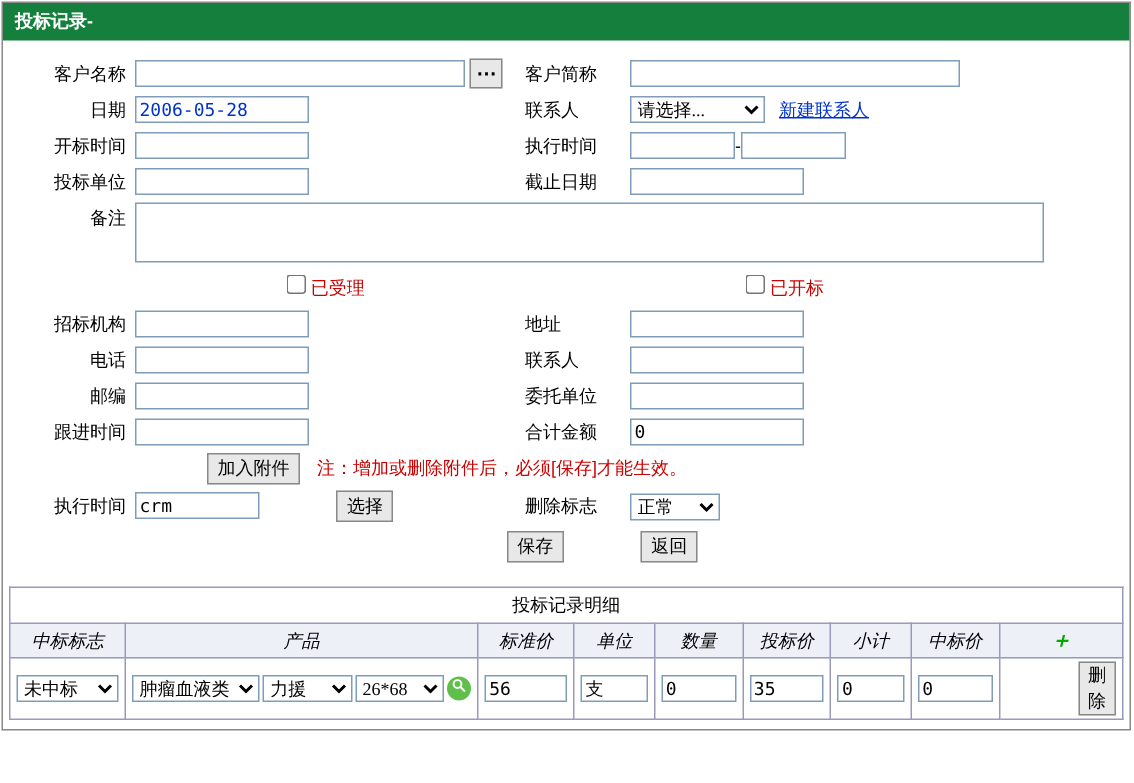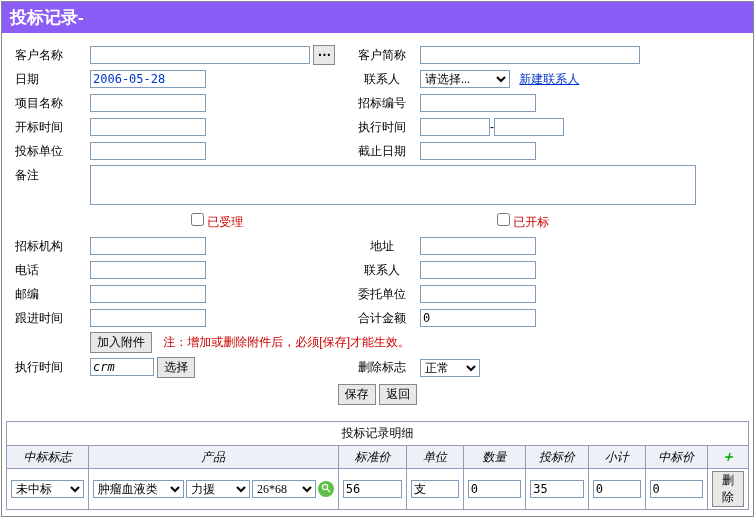--- a/index.html
+++ b/index.html
@@ -1,34 +1,34 @@
 <!DOCTYPE html>
 <html><head>
 <meta charset="utf-8">
 <style>
 * { box-sizing: border-box; margin: 0; padding: 0; }
 body { font-family: "SimSun", "宋体", sans-serif; font-size: 12px; background: #fff; }
 .container { border: 1px solid #888; margin: 1px; width: 753px; }
-.titlebar { background: #8b5cf6; color: #fff; padding: 4px 8px; font-weight: bold; font-size: 17px; }
+.titlebar { background: #15803d; color: #fff; padding: 4px 8px; font-weight: bold; font-size: 12px; }
 .form-area { padding: 10px 10px 6px 10px; }
 .form-table { width: 100%; border-collapse: collapse; }
 .form-table td { padding: 2px 3px; vertical-align: middle; height: 24px; }
-.lbl { text-align: left; width: 75px; white-space: nowrap; }
-.lbl-r { text-align: center; width: 70px; white-space: nowrap; }
+.lbl { text-align: right; width: 75px; white-space: nowrap; }
+.lbl-r { text-align: left; width: 70px; white-space: nowrap; }
 input[type="text"] { font-family: monospace, "SimSun"; font-size: 12px; border: 1px solid #7f9db9; height: 18px; padding: 0 2px; background: #fff; }
 .w-wide { width: 220px; }
 .w-med { width: 116px; }
 .w-short { width: 70px; }
 select { font-size: 12px; border: 1px solid #7f9db9; background: #fff; font-family: "SimSun"; }
 .dots-btn { width: 22px; height: 20px; border: 1px solid #888; background: #e8e8e8; cursor: pointer; font-weight: bold; color: #000; line-height: 14px; }
 .link-blue { color: #0033cc; text-decoration: underline; cursor: pointer; margin-left: 6px; }
 textarea { width: 606px; height: 40px; border: 1px solid #7f9db9; font-family: "SimSun"; font-size: 12px; resize: none; overflow-y: scroll; }
 .chk-row { text-align: center; }
 .chk-label { color: #cc0000; }
-.btn { font-size: 12px; border: 1px solid #888; background: #e8e8e8; padding: 1px 6px; cursor: pointer; font-family: "SimSun"; }
+.btn { font-size: 12px; border: 1px solid #888; background: #e8e8e8; padding: 1px 6px; cursor: pointer; font-family: "SimSun"; margin-left: 48px; }
 .note { color: #cc0000; margin-left: 8px; }
 .btn-bar { text-align: center; padding: 4px 0 8px 0; }
 .grid-wrap { padding: 2px 4px 6px 4px; }
 .grid-title { text-align: center; background: #fff; padding: 3px 16px; border: 1px solid #99b; border-bottom: none; font-family: Liberation Mono, monospace; }
 table.grid { width: 100%; border-collapse: collapse; }
 table.grid th, table.grid td { border: 1px solid #99b; padding: 2px 4px; text-align: center; font-weight: normal; }
 table.grid th { background: #eef0f8; font-style: italic; }
 .add-icon { color: #0a0; font-weight: bold; font-size: 14px; }
 .search-icon {
   display: inline-block; width: 16px; height: 16px; border-radius: 50%;
@@ -59,26 +59,20 @@
         <td><input type="text" style="width: 220px;"></td>
       </tr>
       <tr>
         <td class="lbl">日期</td>
         <td><input type="text" class="w-med" style="color: rgb(0, 51, 204);" value="2006-05-28"></td>
         <td class="lbl-r">联系人</td>
         <td>
           <select style="width:90px"><option>请选择...</option></select>
           <a class="link-blue">新建联系人</a>
         </td>
-      </tr>
-      <tr>
-        <td class="lbl">项目名称</td>
-        <td><input type="text" class="w-med" style=""></td>
-        <td class="lbl-r">招标编号</td>
-        <td><input type="text" class="w-med" style=""></td>
       </tr>
       <tr>
         <td class="lbl">开标时间</td>
         <td><input type="text" class="w-med" style=""></td>
         <td class="lbl-r">执行时间</td>
         <td>
           <input type="text" class="w-short" style="">-<input type="text" class="w-short" style="">
         </td>
       </tr>
       <tr>
@@ -130,21 +124,21 @@
       <tr>
         <td></td>
         <td colspan="3">
           <button class="btn">加入附件</button>
           <span class="note">注：增加或删除附件后，必须[保存]才能生效。</span>
         </td>
       </tr>
       <tr>
         <td class="lbl">执行时间</td>
         <td>
-          <input type="text" style="width: 64px; font-style: italic;" value="crm">
+          <input type="text" style="width: 83px;" value="crm">
           <button class="btn">选择</button>
         </td>
         <td class="lbl-r">删除标志</td>
         <td>
           <select style="width:60px"><option>正常</option></select>
         </td>
       </tr>
     </tbody>
       </table>
 

